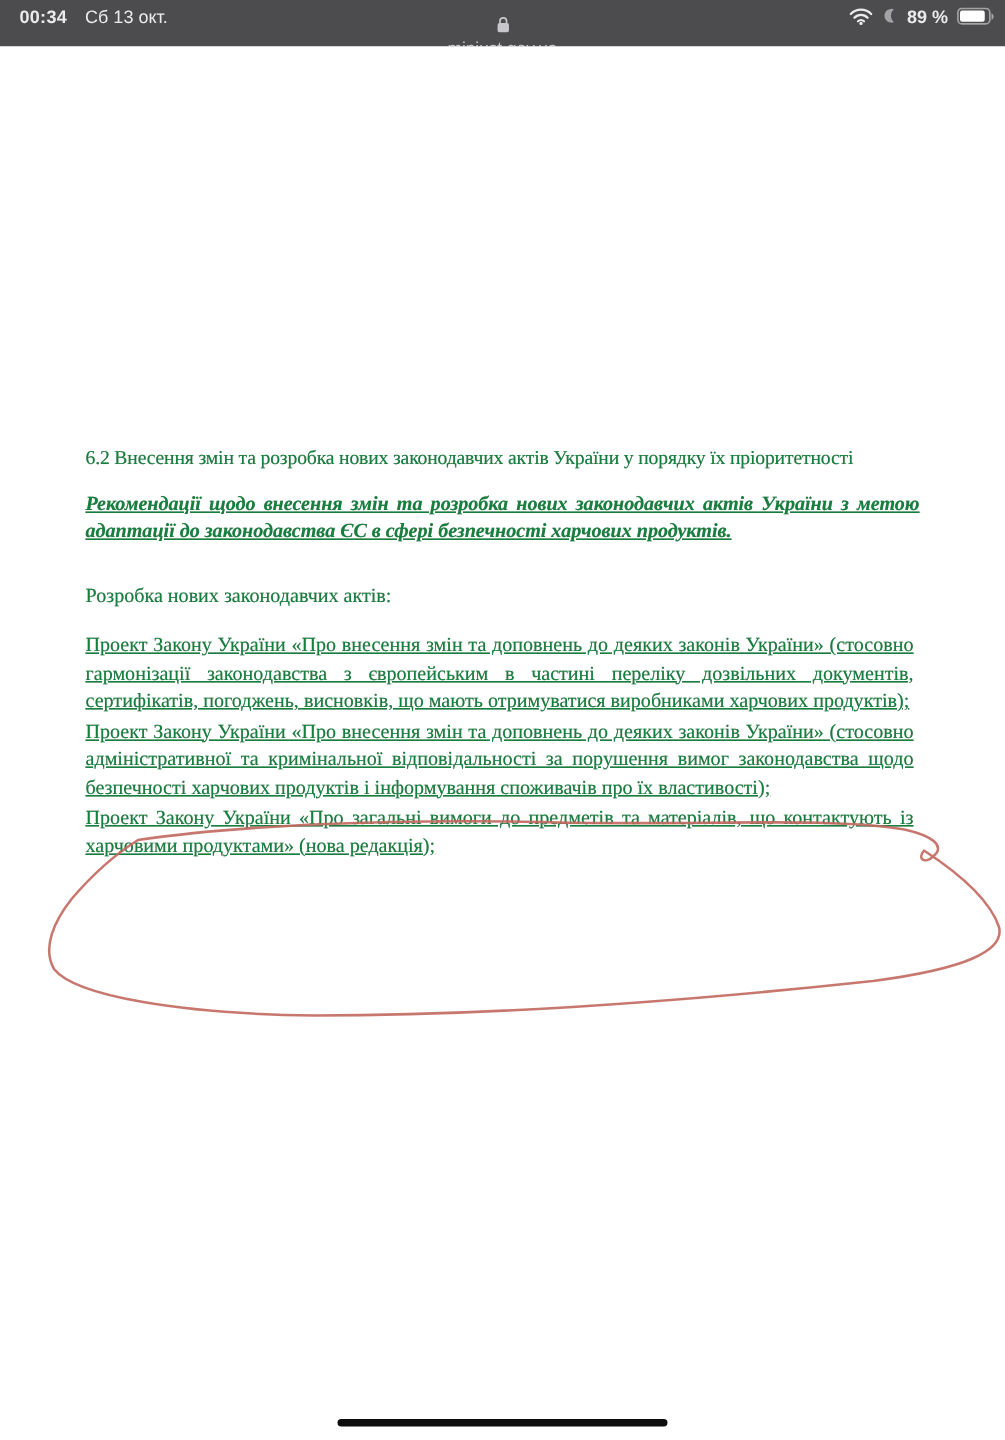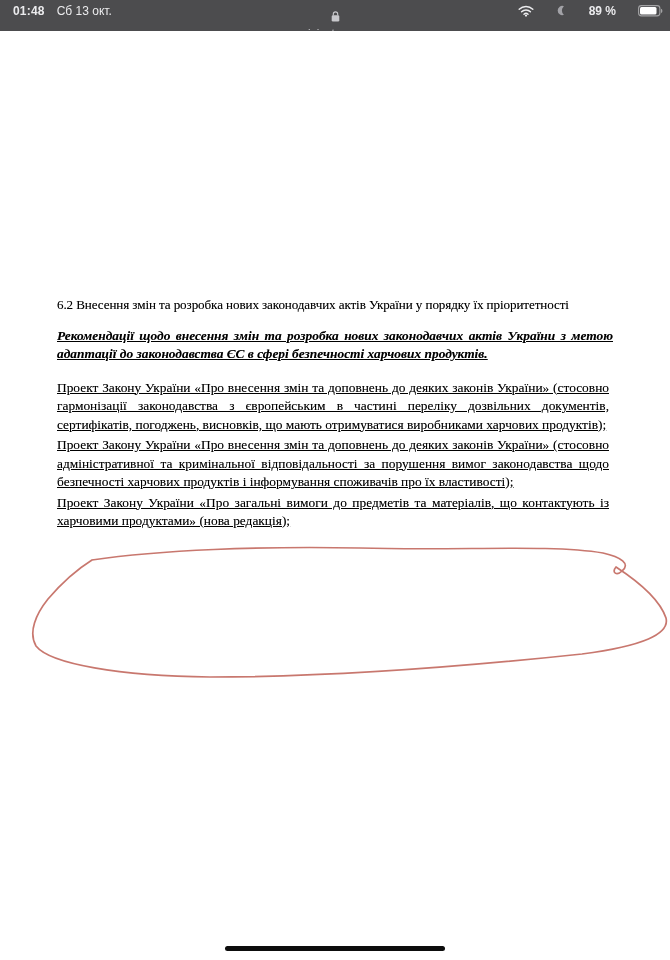--- a/index.html
+++ b/index.html
@@ -20,31 +20,31 @@
   }
   .sb-time { font-weight:700; letter-spacing:0.2px; }
   .sb-date { font-weight:400; }
   .sb-center {
     position:absolute; left:0; right:0; top:11px;
     display:flex; justify-content:center; align-items:center; gap:5px;
     color:#c8c8cc; font-size:11.5px;flex-direction:column;
   }
   .sb-right {
     position:absolute; right:7px; top:4px; height:13px;
-    display:flex; align-items:center; gap:22px;
+    display:flex; align-items:center; gap:6px;
     color:#ebebed; font-size:12px; font-weight:600;
   }
   .sb-right svg, .sb-center svg { display:block; }
   
   .doc {
     position:absolute; top:31px; left:0; right:0; bottom:0;
     background:#fff;
     padding:265px 57px 0 57px;
     font-family:"Liberation Serif", serif;
-    font-size:13.4px; line-height:18.5px; color:#000000;
+    font-size:13.4px; line-height:18.5px; color:#15803d;
     text-shadow:0 0 0.5px rgba(45,45,45,0.45);
   }
   .doc-heading {
     margin:0; font-size:13.1px; font-weight:400; letter-spacing:-0.1px;
     white-space:nowrap;
   }
   .doc-recommendation {
     margin:12px 0 0 0;
     font-weight:700; font-style:italic; text-decoration:underline;
     text-align:justify; -moz-text-align-last:left; text-align-last:left;
@@ -67,21 +67,21 @@
     background:#0d0d0d;
   }
 </style>
 </head>
 <body>
 
 <div class="screen">
 
   <header class="status-bar">
     <div class="sb-left">
-      <span class="sb-time">01:48</span>
+      <span class="sb-time">00:34</span>
       <span class="sb-date">Сб 13 окт.</span>
     </div>
 
     <div class="sb-center">
       <span>
         <svg width="9" height="11" viewBox="0 0 9 11">
           <path d="M2.3 4.4 V3.1 a2.2 2.2 0 0 1 4.4 0 V4.4" fill="none" stroke="#c8c8cc" stroke-width="1.1"></path>
           <rect x="0.7" y="4.3" width="7.6" height="6.2" rx="1.3" fill="#c8c8cc"></rect>
         </svg>
       </span>
@@ -109,20 +109,21 @@
           <rect x="2" y="2" width="16.5" height="7.5" rx="1.5" fill="#ffffff"></rect>
           <path d="M23 3.8 a2.4 2.4 0 0 1 0 4.4 Z" fill="#ebebed" fill-opacity="0.55"></path>
         </svg>
       </span>
     </div>
   </header>
 
   <main class="doc">
     <h1 class="doc-heading">6.2 Внесення змін та розробка нових законодавчих актів України у порядку їх пріоритетності</h1>
     <p class="doc-recommendation">Рекомендації щодо внесення змін та розробка нових законодавчих актів України з метою адаптації до законодавства ЄС в сфері безпечності харчових продуктів.</p>
+    <p class="doc-subheading">Розробка нових законодавчих актів:</p>
     <p class="doc-para first">Проект Закону України «Про внесення змін та доповнень до деяких законів України» (стосовно гармонізації законодавства з європейським в частині переліку дозвільних документів, сертифікатів, погоджень, висновків, що мають отримуватися виробниками харчових продуктів);</p>
     <p class="doc-para">Проект Закону України «Про внесення змін та доповнень до деяких законів України» (стосовно адміністративної та кримінальної відповідальності за порушення вимог законодавства щодо безпечності харчових продуктів і інформування споживачів про їх властивості);</p>
     <p class="doc-para">Проект Закону України «Про загальні вимоги до предметів та матеріалів, що контактують із харчовими продуктами» (нова редакція);</p>
   </main>
 
   <svg class="annotation-layer" viewBox="0 0 670 960">
     <path d="M 92 560
          C 160 550, 260 546, 360 548
          C 460 551, 550 544, 603 553
          C 621 557, 631 564, 622 571

